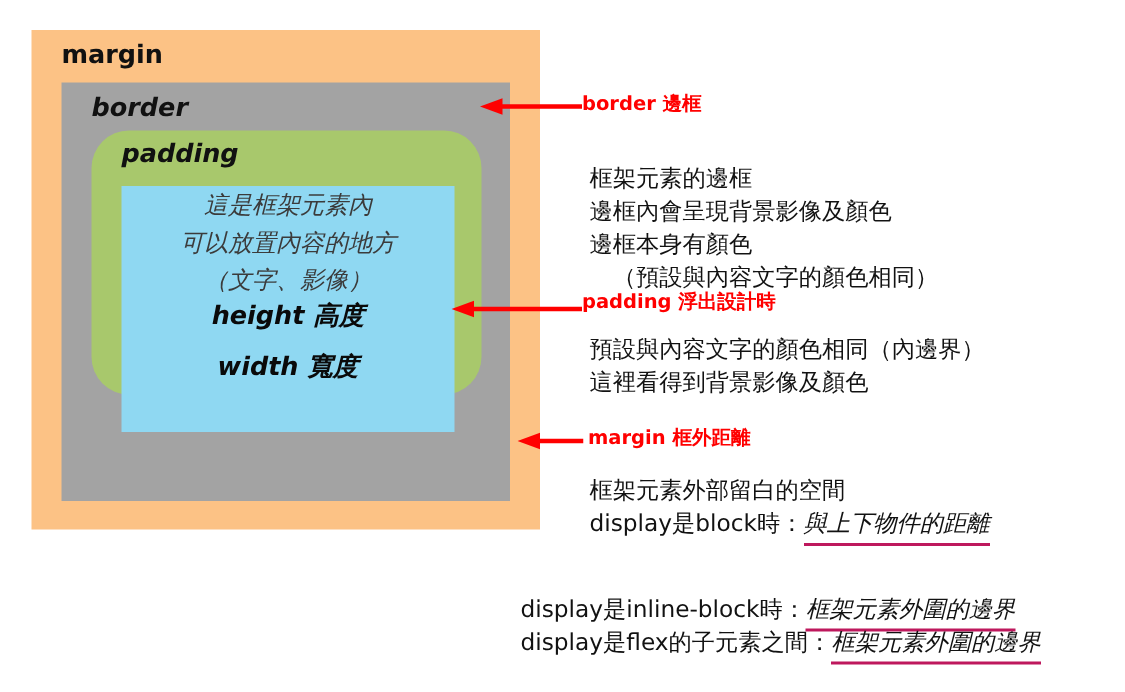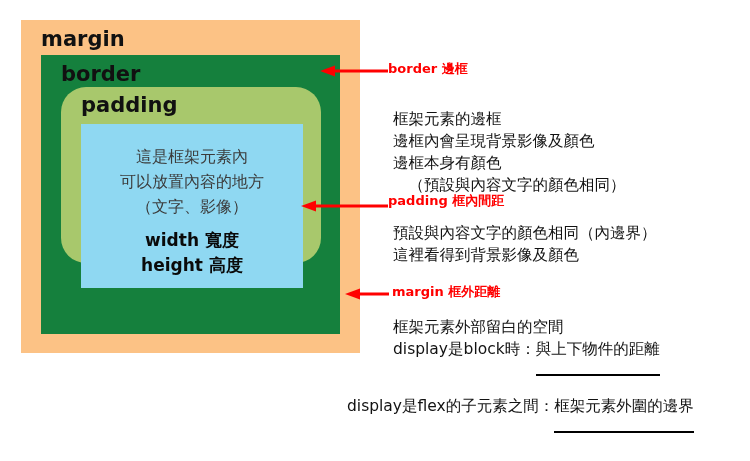--- a/index.html
+++ b/index.html
@@ -20,36 +20,37 @@
     position: absolute;
     left: 21px;
     top: 20px;
     width: 339px;
     height: 333px;
     background: #fcc285;
     box-sizing: border-box;
   }
   .layer-label {
     font-weight: bold;
-    font-size: 21px;
+    font-size: 17px;
     color: #111111;
     letter-spacing: 0px;
   }
   #margin-label {
     position: absolute;
     left: 20px;
     top: 7px;
   }
   #border-box {
     position: absolute;
     left: 20px;
     top: 35px;
     width: 299px;
     height: 279px;
-    background: #15803d;
+    background: #a3a3a3;
+    font-style: italic;
   }
   #border-label {
     position: absolute;
     left: 20px;
     top: 7px;
   }
   #padding-box {
     position: absolute;
     left: 20px;
     top: 32px;
@@ -71,21 +72,21 @@
     height: 164px;
     background: #8fd8f2;
     text-align: center;
   }
   .content-line {
     font-size: 16px;
     color: #3b3b3b;
     line-height: 25px;
     white-space: nowrap;
   }
-  .content-line.first { padding-top: 20px; }
+  .content-line.first { padding-top: 0; }
   .content-dim {
     font-size: 17px;
     font-weight: bold;
     color: #0a0a0a;
     line-height: 25px;
     white-space: nowrap;
   }
   .content-dim.first { padding-top: 9px; }
 
   
@@ -105,22 +106,23 @@
   }
   .ann-body {
     position: absolute;
     color: #121212;
     font-size: 15.5px;
     line-height: 22px;
     white-space: nowrap;
   }
   .ann-body .ln { display: block; }
   .ul-red {
-    border-bottom: 2px solid #000000;
-    padding-bottom: 16px;
+    border-bottom: 2px solid #be185d;
+    padding-bottom: 4px;
+    font-style: italic;
   }
 
   #ann-border-head { left: 388px; top: 60px; }
   #ann-border-body { left: 393px; top: 88px; margin-top: 20px; }
   #ann-padding-head { left: 388px; top: 192px; }
   #ann-padding-body { left: 393px; top: 222px; }
   #ann-margin-head { left: 392px; top: 283px; }
   #ann-margin-body { left: 393px; top: 316px; }
   #ann-extra-body { left: 347px; top: 395px; }
 </style>
@@ -136,22 +138,22 @@
     <div id="border-label" class="layer-label">border</div>
 
     <div id="padding-box">
 
       <div id="padding-label" class="layer-label">padding</div>
 
       <div id="content-box">
         <div class="content-line first">這是框架元素內</div>
         <div class="content-line">可以放置內容的地方</div>
         <div class="content-line">（文字、影像）</div>
+        <div class="content-dim">height 高度</div>
         <div class="content-dim first">width 寬度</div>
-        <div class="content-dim">height 高度</div>
       </div>
 
     </div>
   </div>
 </div>
 
 <div class="arrow" style="left:320px; top:64px; width:68px;">
   <svg width="68" height="14" viewBox="0 0 68 14">
     <path d="M0,7 L15,1.5 L15,12.5 Z" fill="#ff0000"></path>
     <rect x="13" y="5.5" width="55" height="3" fill="#ff0000"></rect>
@@ -173,27 +175,28 @@
 </div>
 
 <div id="ann-border-head" class="ann-head">border 邊框</div>
 <div id="ann-border-body" class="ann-body">
   <span class="ln">框架元素的邊框</span>
   <span class="ln">邊框內會呈現背景影像及顏色</span>
   <span class="ln">邊框本身有顏色</span>
   <span class="ln">　（預設與內容文字的顏色相同）</span>
 </div>
 
-<div id="ann-padding-head" class="ann-head">padding 框內間距</div>
+<div id="ann-padding-head" class="ann-head">padding 浮出設計時</div>
 <div id="ann-padding-body" class="ann-body">
   <span class="ln">預設與內容文字的顏色相同（內邊界）</span>
   <span class="ln">這裡看得到背景影像及顏色</span>
 </div>
 
 <div id="ann-margin-head" class="ann-head">margin 框外距離</div>
 <div id="ann-margin-body" class="ann-body">
   <span class="ln">框架元素外部留白的空間</span>
   <span class="ln"><span>display是block時：</span><span class="ul-red">與上下物件的距離</span></span>
 </div>
 
 <div id="ann-extra-body" class="ann-body">
+  <span class="ln"><span>display是inline-block時：</span><span class="ul-red">框架元素外圍的邊界</span></span>
   <span class="ln"><span>display是flex的子元素之間：</span><span class="ul-red">框架元素外圍的邊界</span></span>
 </div>
 
 </body></html>

